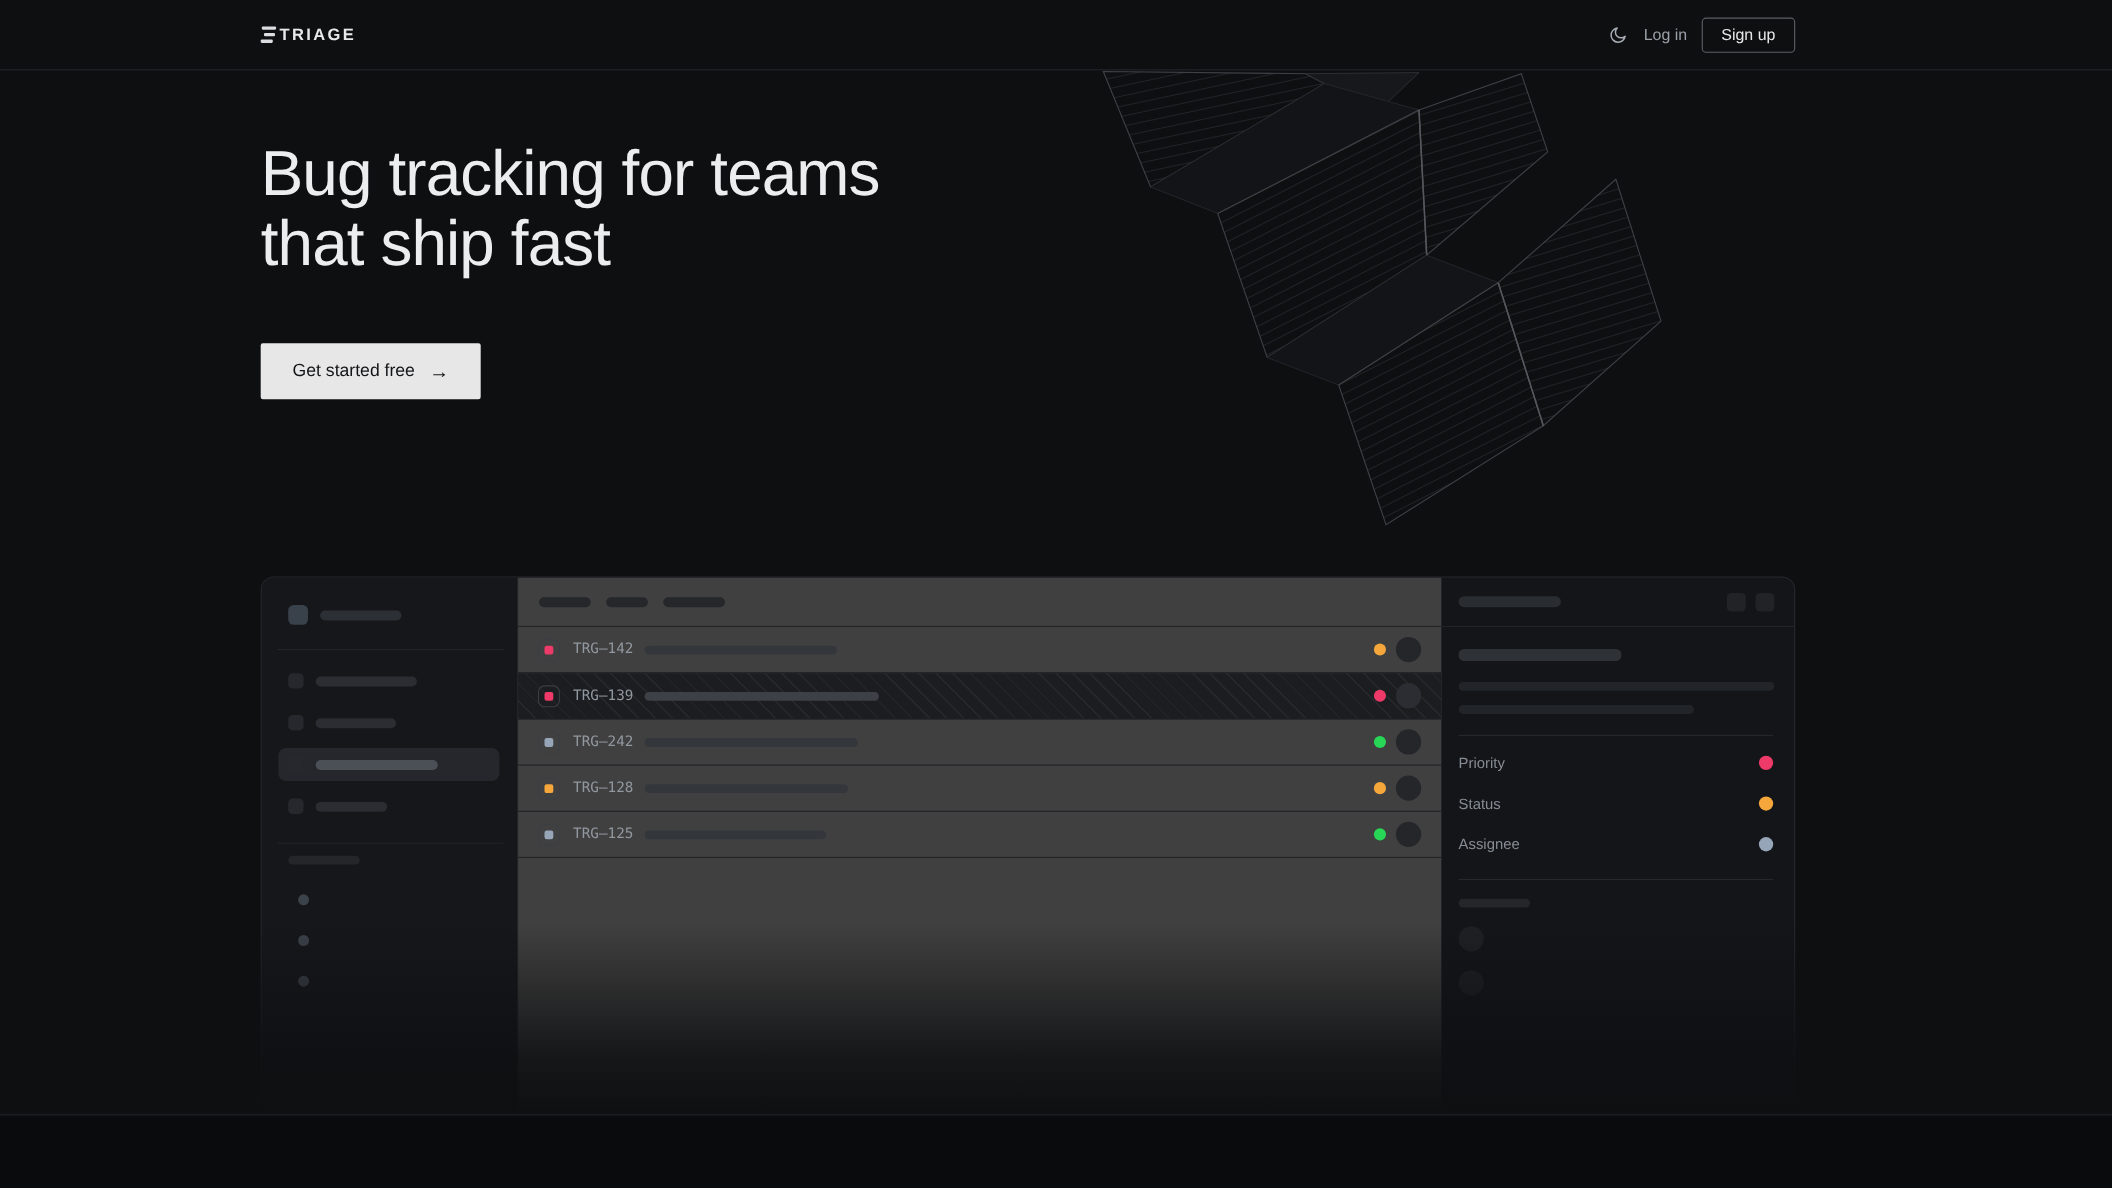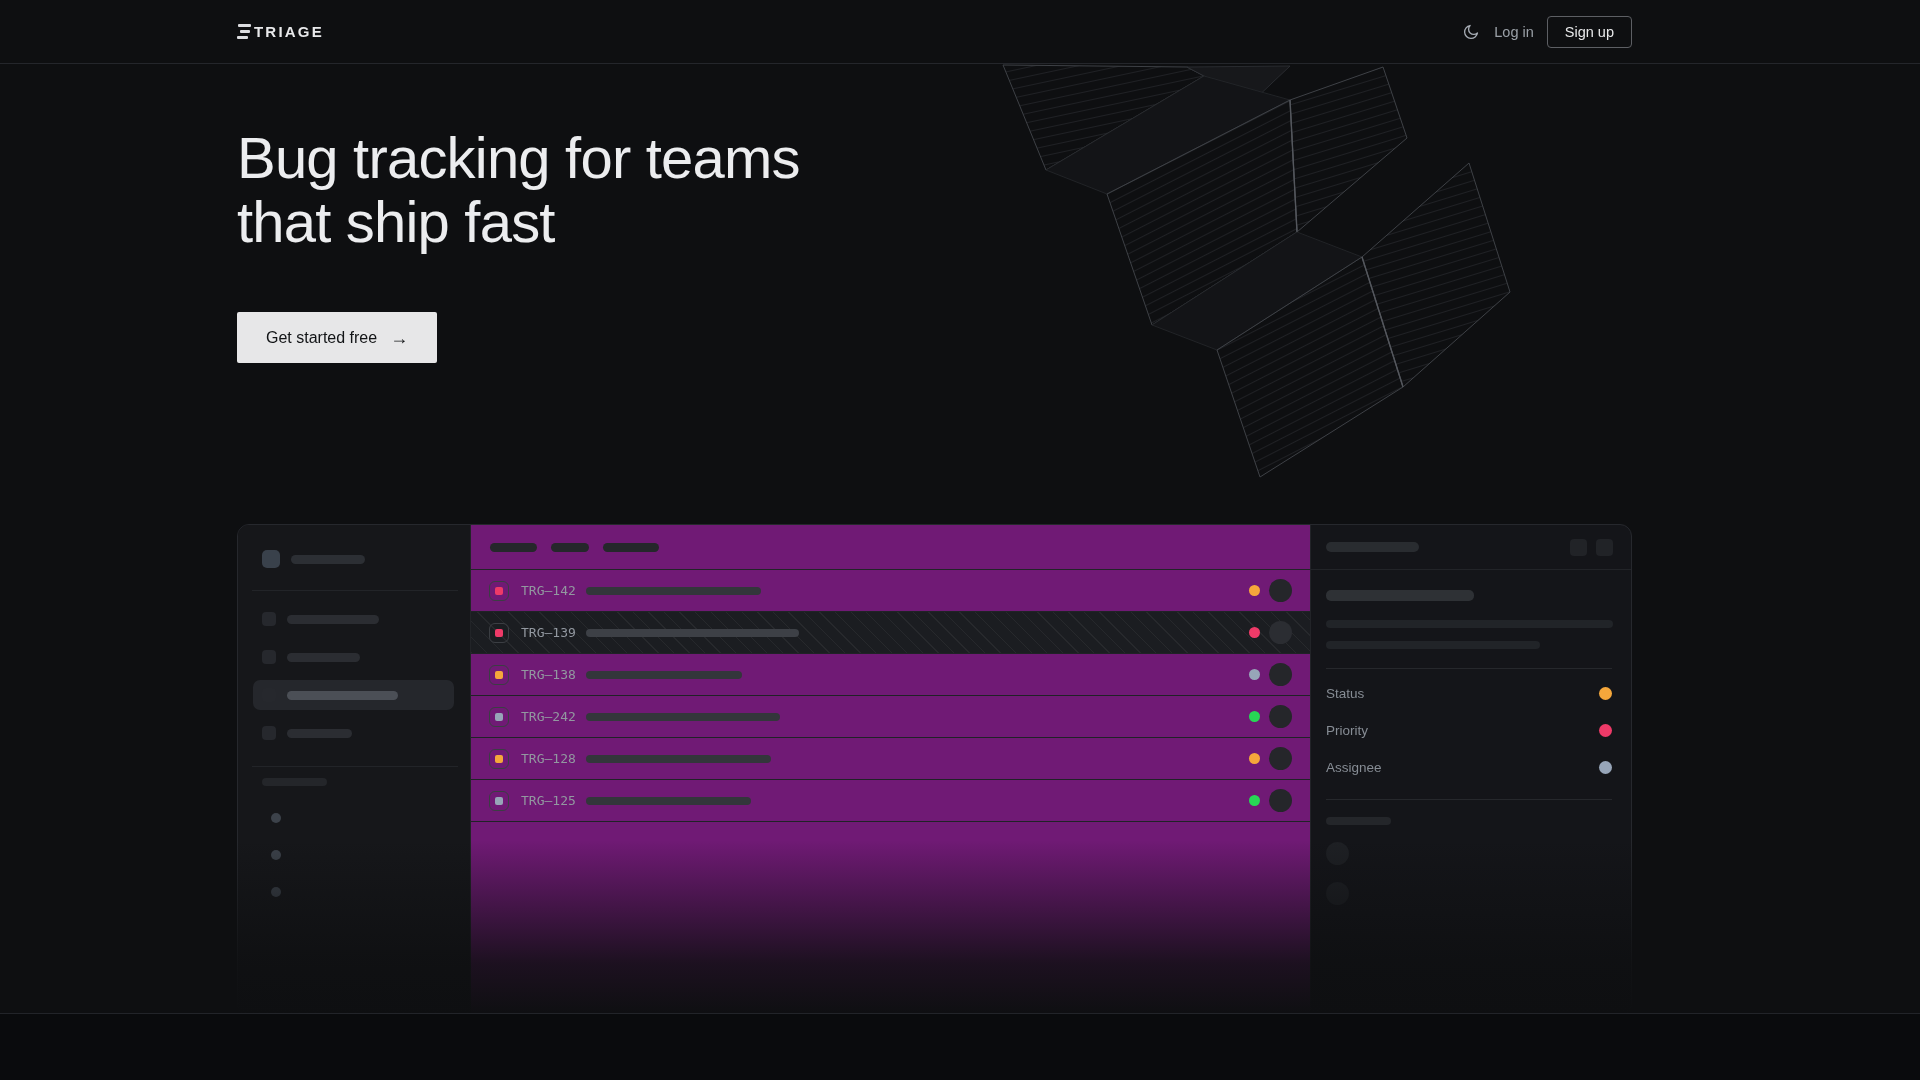--- a/index.html
+++ b/index.html
@@ -71,21 +71,21 @@
   .sb-div { height:1px; background:#222428; margin:22px -4px 0 -10px; }
   .sb-item { display:flex; align-items:center; gap:11px; height:30px; margin-top:5px; padding:0 9px; margin-left:-9px; border-radius:7px; }
   .sb-item .sq { width:14px; height:14px; border-radius:4px; background:#26282d; }
   .sb-item .bar { height:9px; border-radius:5px; background:#2b2d32; }
   .sb-item.active { background:#25272c; }
   .sb-item.active .bar { background:#4b4f56; }
   .sb-label { width:65px; height:8px; border-radius:4px; background:#24262a; margin-top:11px; }
   .sb-dot { width:10px; height:10px; border-radius:50%; background:#3c424a; margin:27px 0 0 9px; }
 
   
-  .list { flex:1; display:flex; flex-direction:column; background:#701a75; }
+  .list { flex:1; display:flex; flex-direction:column; background:#404040; }
   .list-head { height:45px; border-bottom:1px solid #222428; display:flex; align-items:center; gap:14px; padding:0 19px; }
   .pill { height:9px; border-radius:5px; background:#25272b; }
   .row {
     height:42px; display:flex; align-items:center; padding:0 18px;
     border-bottom:1px solid #202226;
   }
   .row.highlighted {
     background-color:#1b1d21;
     background-image:repeating-linear-gradient(45deg, rgba(255,255,255,0.05) 0px, rgba(255,255,255,0.05) 1px, transparent 1px, transparent 11px);
   }
@@ -250,30 +250,20 @@
             <b style="background: rgb(238, 58, 104);"></b>
           </span>
     <span class="issue-id">TRG–139</span>
     <span class="issue-bar" style="width: 213px;"></span>
     <span class="row-spacer"></span>
     <span class="status-dot" style="background: rgb(238, 58, 104);"></span>
     <span class="avatar"></span>
   </div>
         <div class="row">
     <span class="issue-icon">
-            <b style="background: rgb(245, 167, 59);"></b>
-          </span>
-    <span class="issue-id">TRG–138</span>
-    <span class="issue-bar" style="width: 156px;"></span>
-    <span class="row-spacer"></span>
-    <span class="status-dot" style="background: rgb(151, 165, 184);"></span>
-    <span class="avatar"></span>
-  </div>
-        <div class="row">
-    <span class="issue-icon">
             <b style="background: rgb(151, 165, 184);"></b>
           </span>
     <span class="issue-id">TRG–242</span>
     <span class="issue-bar" style="width: 194px;"></span>
     <span class="row-spacer"></span>
     <span class="status-dot" style="background: rgb(39, 215, 85);"></span>
     <span class="avatar"></span>
   </div>
         <div class="row">
     <span class="issue-icon">
@@ -306,26 +296,26 @@
         <i></i>
       </span>
     </div>
     <div class="panel-body">
       <div class="p-title"></div>
       <div class="p-line l1"></div>
       <div class="p-line l2"></div>
       <div class="p-div"></div>
       <div>
           <div class="prop">
+    <span>Priority</span>
+    <i style="background: rgb(238, 58, 104);"></i>
+  </div>
+          <div class="prop">
     <span>Status</span>
     <i style="background: rgb(245, 167, 59);"></i>
-  </div>
-          <div class="prop">
-    <span>Priority</span>
-    <i style="background: rgb(238, 58, 104);"></i>
   </div>
           <div class="prop">
     <span>Assignee</span>
     <i style="background: rgb(151, 165, 184);"></i>
   </div>
         </div>
       <div class="p-div" style="margin-top:13px;"></div>
       <div class="p-minibar"></div>
       <div class="p-circle"></div>
       <div class="p-circle"></div>

